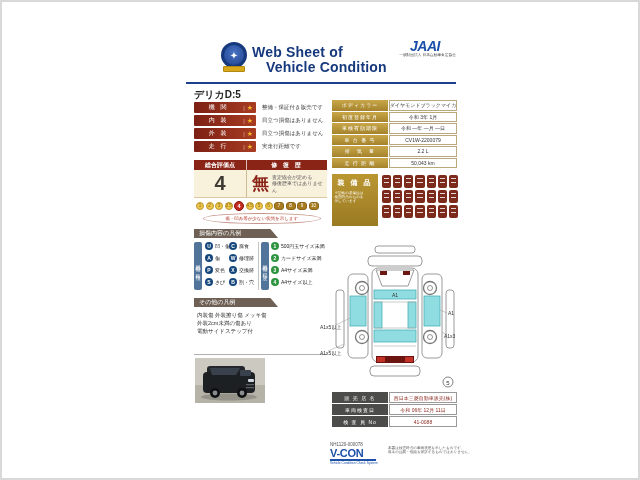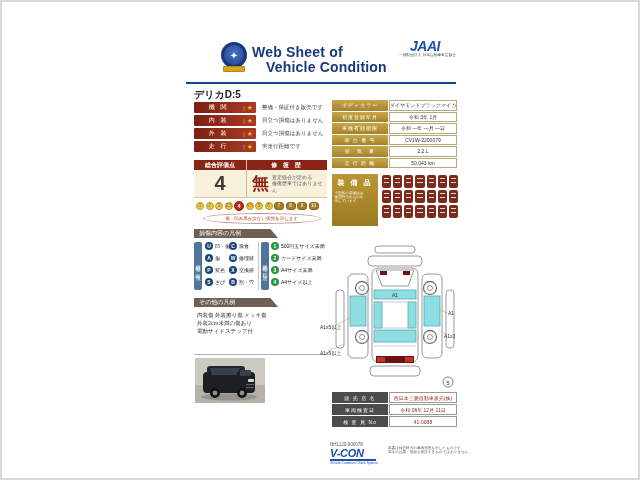--- a/index.html
+++ b/index.html
@@ -82,21 +82,21 @@
      background:linear-gradient(rgba(255,255,255,.8) 1px,transparent 1px,transparent 4px,rgba(255,255,255,.8) 4px,rgba(255,255,255,.8) 5px,transparent 5px);}
 
   
   .dtl{left:330px;width:56px;height:11px;background:#4c4c4a;color:#fff;font-size:5px;letter-spacing:1px;
        display:flex;align-items:center;justify-content:center;}
   .dtv{left:387px;width:68px;height:11px;background:#fff;border:1px solid #999;box-sizing:border-box;
        font-size:5px;color:#8b2a20;display:flex;align-items:center;justify-content:center;white-space:nowrap;}
 
   
   .serial{left:328px;top:440px;font-size:6px;color:#555;transform:scale(.75);transform-origin:0 0;white-space:nowrap;}
-  .vcon{left:328px;top:445px;font-size:11px;font-weight:800;font-style:italic;color:#1b4fa8;letter-spacing:-.3px;}
+  .vcon{left:328px;top:445px;font-size:11px;font-weight:800;color:#1b4fa8;letter-spacing:-.3px;}
   .vcon-bar{left:328px;top:457px;width:46px;height:1.5px;background:#1b4fa8;}
   .vcon-sub{left:328px;top:459px;font-size:6px;color:#1b4fa8;transform:scale(.55);transform-origin:0 0;white-space:nowrap;}
   .disc{left:386px;top:444px;width:115px;font-size:6px;color:#555;line-height:7px;
         transform:scale(.6);transform-origin:0 0;white-space:nowrap;}
 </style>
 </head>
 <body>
 
 <div class="page">
 

